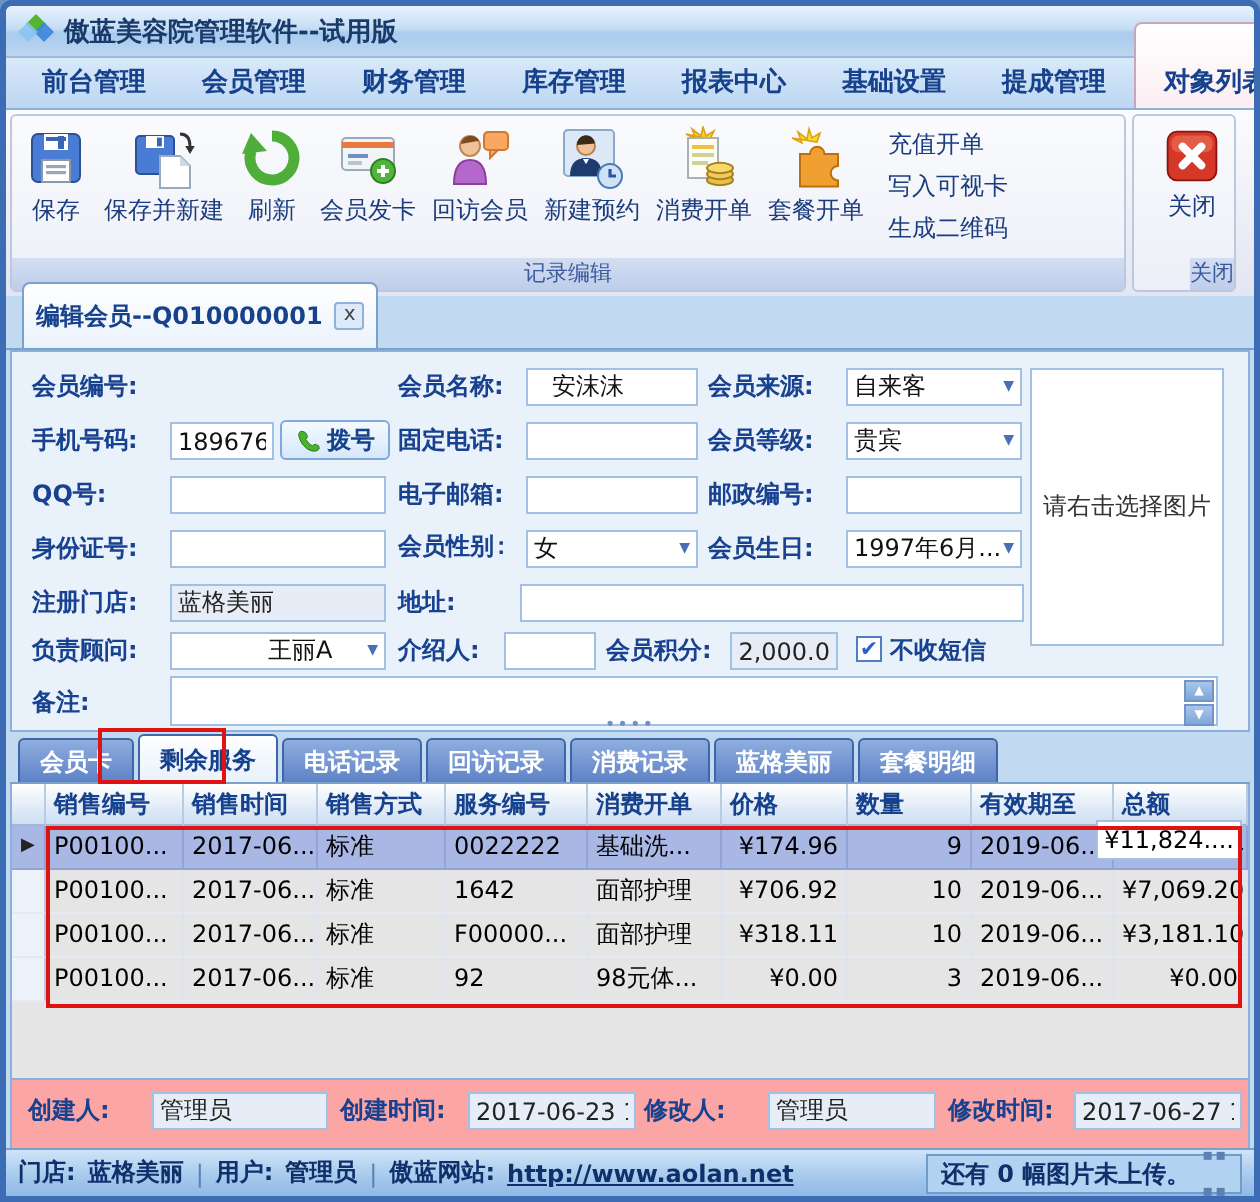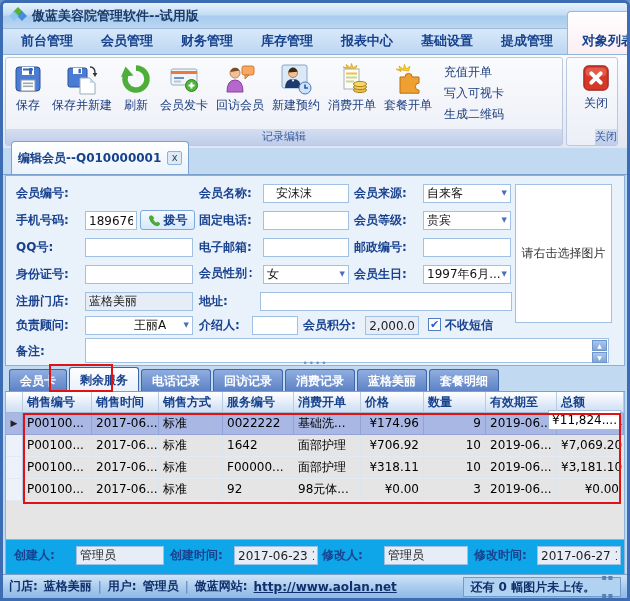--- a/index.html
+++ b/index.html
@@ -91,21 +91,21 @@
   .bcell { height:22px; line-height:21px; font-size:12px; color:#000; padding:0 4px;
     border-right:1px solid #dce4f0; border-bottom:1px solid #e4eaf4; white-space:nowrap; overflow:hidden;}
   .num { text-align:right; }
   .trow-sel .bcell { background:#a9b7e5; border-right-color:#93a3d6; border-bottom-color:#93a3d6;}
   .indc { text-align:center; padding:0; color:#222; font-size:9px; background:#edf2fa;
     border-right:1px solid #b9cbe2;}
   .totalbox { position:absolute; left:545px; top:262px; width:73px; height:20px; background:#fff;
     border:1px solid #a9bede; font-size:12px; color:#000; text-align:right; padding:1px 3px; line-height:17px;}
 
   
-  .audit { position:absolute; left:2px; top:391px; width:620px; height:51px; background:#0ea5e9;
+  .audit { position:absolute; left:2px; top:391px; width:620px; height:51px; background:#fca5a5;
     border:1px solid #8ab0dc; }
 
   
   .statusbar { position:absolute; left:0; top:571px; width:624px; height:24px;
     background:linear-gradient(#cfe4f8,#a5c8ec 60%,#8fb9e6); border-top:1px solid #7aa0cc;
     display:flex; align-items:center; font-size:12px; font-weight:bold; color:#10306c; padding:0 6px; gap:6px;}
   .statusbar .sep { color:#5a80b4; font-weight:normal;}
   .statusbar a { color:#10306c; text-decoration:underline; }
   .status-right { margin-left:auto; background:#b2d2f1; border:1px solid #6f9cc8; height:20px; line-height:18px;
     padding:0 6px; display:flex; align-items:center; gap:6px;}

